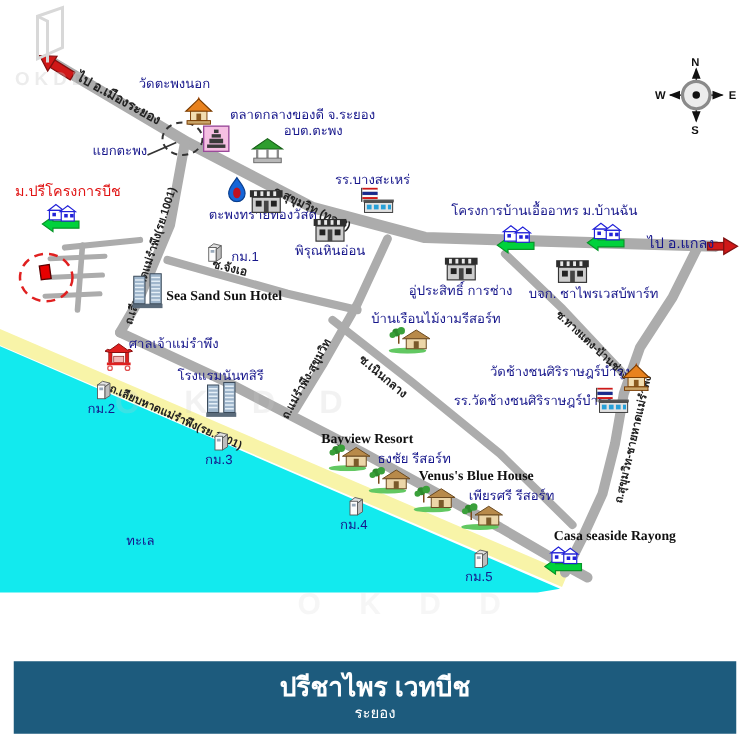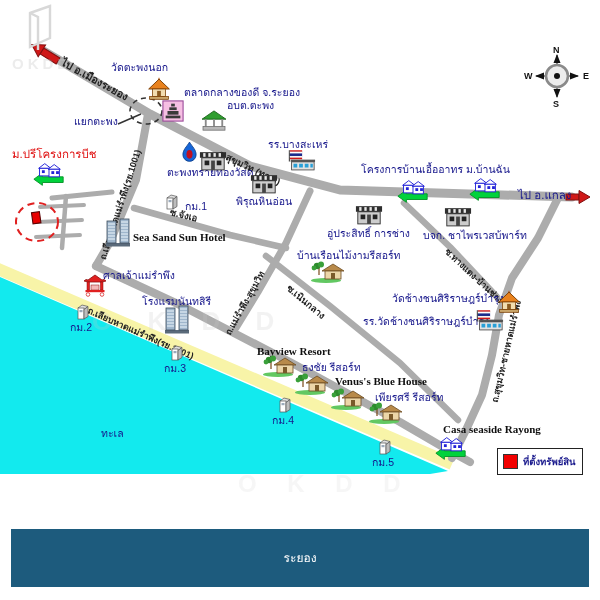--- a/index.html
+++ b/index.html
@@ -331,22 +331,19 @@
     <svg class="ic" style="left:474px;top:309px" width="30" height="25" viewBox="0 0 32 26">
         <use href="#sym-school"></use>
       </svg>
     <svg class="ic" style="left:434px;top:434px" width="34" height="28" viewBox="0 0 36 28">
         <use href="#sym-house-arrow"></use>
       </svg>
     <svg class="ic" style="left:30px;top:210px" width="13" height="16" viewBox="0 0 12 15">
         <use href="#sym-redsq"></use>
       </svg>
 
-    <div class="legend">
-      <span class="sq"></span>
-      <span class="t">ที่ตั้งทรัพย์สิน</span>
-    </div>
   </div>
 
   <div class="footer">
+    <div class="ft">ปรีชาไพร เวทบีช</div>
     <div class="fs">ระยอง</div>
   </div>
 </div>
 
 </body></html>

